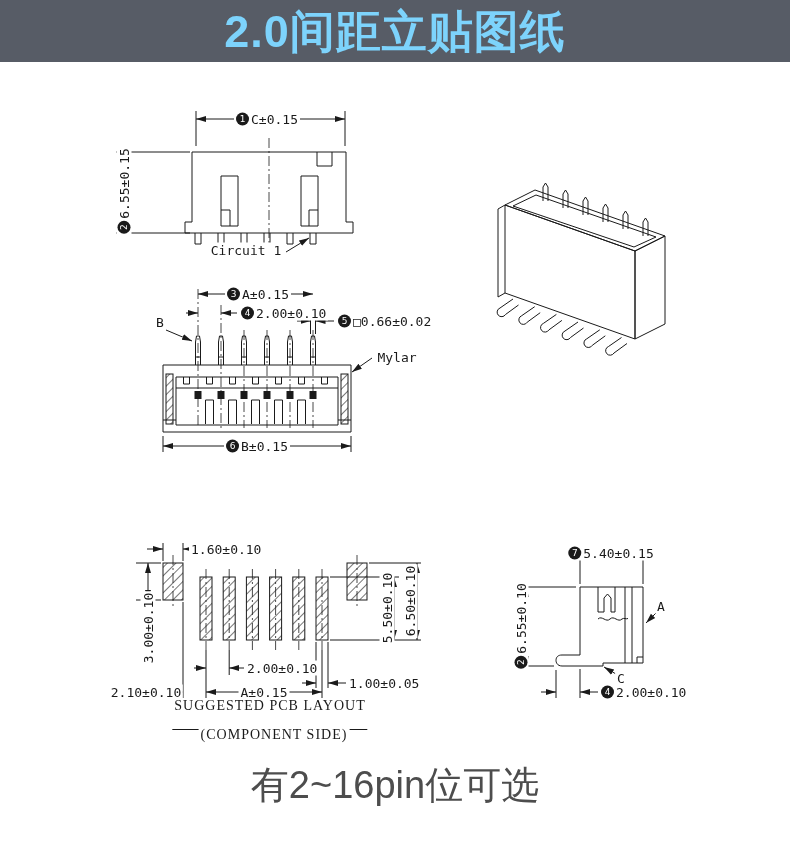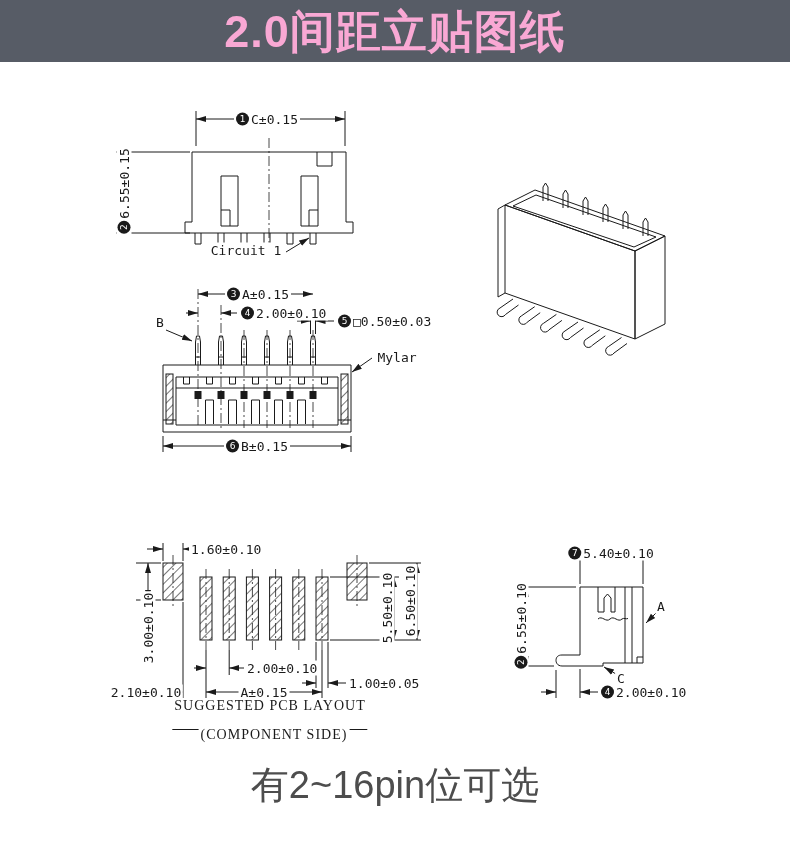--- a/index.html
+++ b/index.html
@@ -6,21 +6,21 @@
     --header-bg:#575c66;
     --line-color:#1a1a1a;
     --footer-text:#4d4d4d;
   }
   html,body{margin:0;padding:0;background:#fff;}
   #page{position:relative;width:790px;height:853px;background:#fff;overflow:hidden;
         font-family:"DejaVu Sans Mono",monospace;}
   
   #header{position:absolute;left:0;top:0;width:790px;height:62px;background:var(--header-bg);
           display:flex;align-items:center;justify-content:center;}
-  #header .t{color:#f9a8d4;font-family:"Liberation Sans",sans-serif;font-weight:bold;
+  #header .t{color:#7dd3fc;font-family:"Liberation Sans",sans-serif;font-weight:bold;
              font-size:45px;letter-spacing:1px;line-height:1;}
   
   #draw{position:absolute;left:0;top:0;width:790px;height:853px;}
   svg .s{stroke:#1a1a1a;fill:none;stroke-width:1;stroke-linecap:butt;}
   svg .cl{stroke:#1a1a1a;fill:none;stroke-width:0.8;stroke-dasharray:10 3 2 3;}
   svg .f{fill:#1a1a1a;stroke:none;}
   svg .h{fill:url(#hatch);stroke:#1a1a1a;stroke-width:1;}
   
   .lbl{position:absolute;display:inline-flex;align-items:center;gap:2px;white-space:nowrap;
        font-family:"DejaVu Sans Mono",monospace;font-size:13px;color:var(--line-color);
@@ -274,21 +274,21 @@
     <div class="lbl" style="left:258px;top:294px">
       <span class="balloon">3</span>
       <span>A±0.15</span>
     </div>
     <div class="lbl la" style="left:239px;top:313px">
       <span class="balloon">4</span>
       <span>2.00±0.10</span>
     </div>
     <div class="lbl la" style="left:336px;top:321px">
       <span class="balloon">5</span>
-      <span>□0.50±0.03</span>
+      <span>□0.66±0.02</span>
     </div>
     <div class="lbl" style="left:160px;top:322px">B</div>
     <div class="lbl" style="left:397px;top:357px">Mylar</div>
     <div class="lbl" style="left:257px;top:446px">
       <span class="balloon">6</span>
       <span>B±0.15</span>
     </div>
   </div>
 
   <div>
@@ -300,21 +300,21 @@
     <div class="lbl la" style="left:347px;top:683px">1.00±0.05</div>
     <div class="lbl rot" style="left:387px;top:608px">5.50±0.10</div>
     <div class="lbl rot" style="left:410px;top:601px">6.50±0.10</div>
     <div class="lbl cap u" style="left:270px;top:714px">SUGGESTED PCB LAYOUT</div>
     <div class="lbl cap" style="left:274px;top:734px">(COMPONENT SIDE)</div>
   </div>
 
   <div>
     <div class="lbl" style="left:611px;top:553px">
       <span class="balloon">7</span>
-      <span>5.40±0.10</span>
+      <span>5.40±0.15</span>
     </div>
     <div class="lbl rot" style="left:521px;top:626px">
       <span class="balloon">2</span>
       <span>6.55±0.10</span>
     </div>
     <div class="lbl" style="left:661px;top:606px">A</div>
     <div class="lbl" style="left:621px;top:678px">C</div>
     <div class="lbl la" style="left:599px;top:692px">
       <span class="balloon">4</span>
       <span>2.00±0.10</span>

